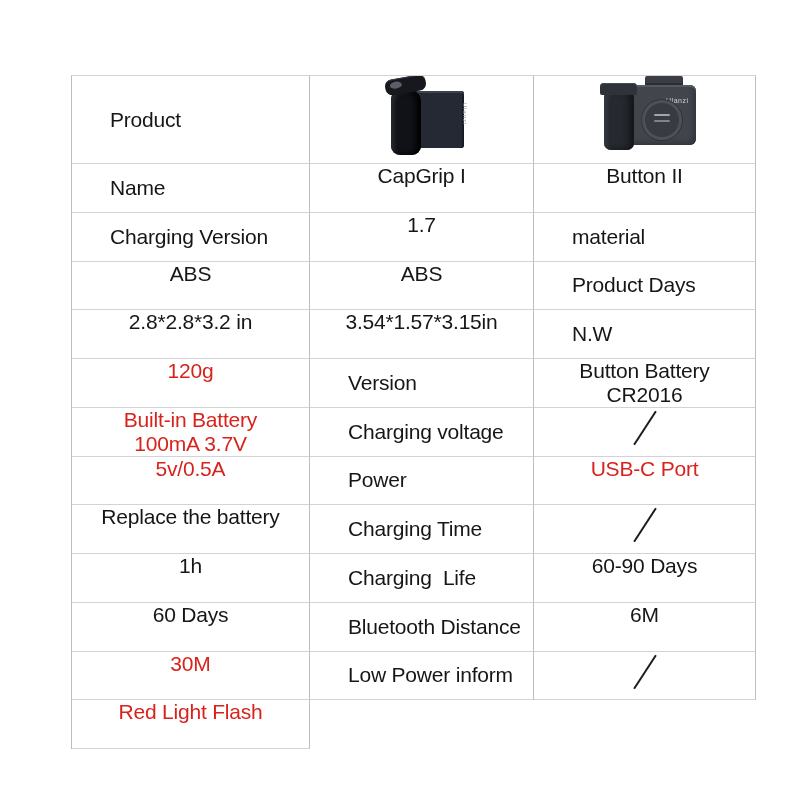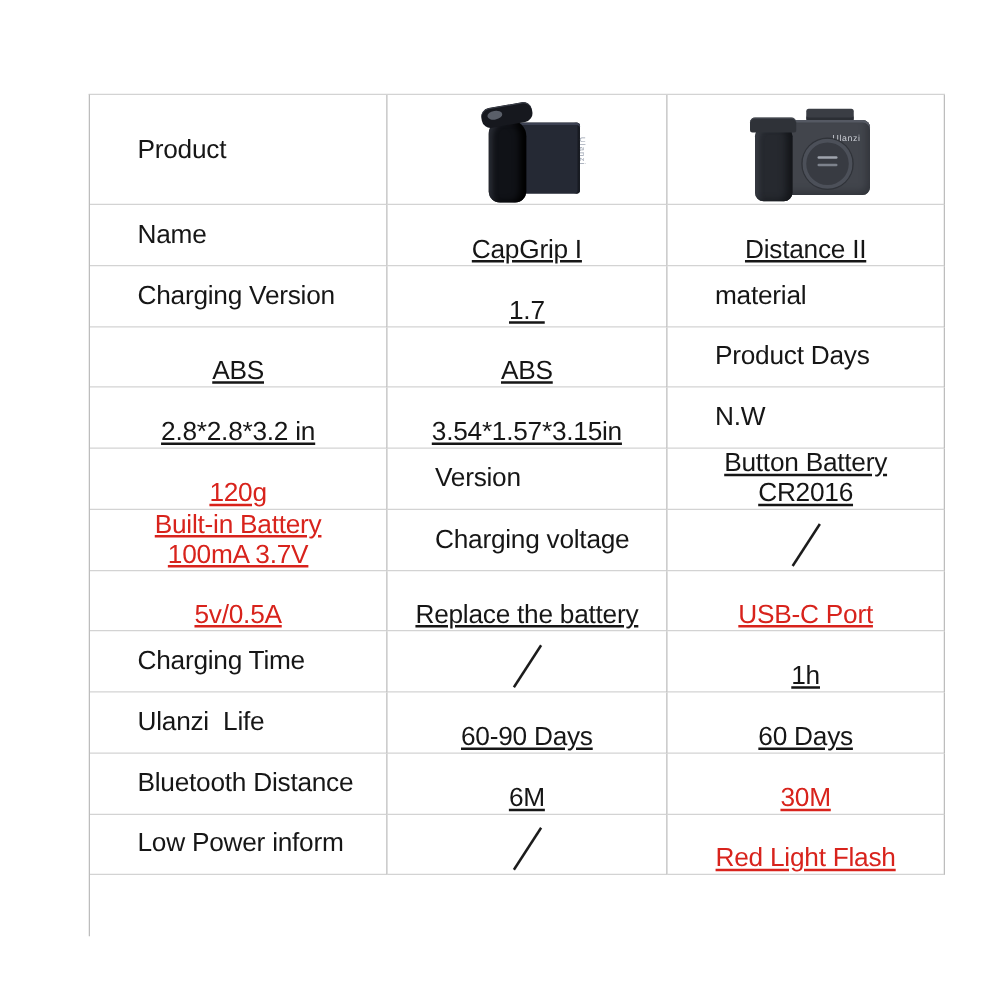--- a/index.html
+++ b/index.html
@@ -31,21 +31,21 @@
     border-right:1px solid var(--border-v);
     border-bottom:1px solid var(--border-h);
     display:flex;align-items:center;
     font-size:21px;line-height:24px;
     letter-spacing:-0.2px;
     box-sizing:border-box;
     overflow:hidden;
   }
   .label-cell{justify-content:flex-start;padding-left:38px;}
   .label-cell span{white-space:pre-wrap;}
-  .value-cell{justify-content:flex-end;text-align:center;flex-direction:column;text-decoration:underline;}
+  .value-cell{justify-content:flex-start;text-align:center;flex-direction:column;}
   .red{color:var(--red);}
 
   .slash-line{
     width:0;height:40px;
     border-left:2px solid #1c1c1c;
     transform:rotate(33deg);
   }
 
   
   .cg1{position:relative;width:98px;height:80px;}
@@ -138,21 +138,21 @@
       </div>
     </div>
 
     <div class="cell label-cell">
         <span>Name</span>
       </div>
     <div class="cell value-cell">
         <span>CapGrip I</span>
       </div>
     <div class="cell value-cell">
-        <span>Distance II</span>
+        <span>Button II</span>
       </div>
 
     <div class="cell label-cell">
         <span>Charging Version</span>
       </div>
     <div class="cell value-cell">
         <span>1.7</span>
       </div>
 
     <div class="cell label-cell">
@@ -197,39 +197,42 @@
     <div class="cell label-cell">
         <span>Charging voltage</span>
       </div>
     <div class="cell value-cell">
         <div class="slash-line"></div>
       </div>
     <div class="cell value-cell red">
         <span>5v/0.5A</span>
       </div>
 
+    <div class="cell label-cell">
+        <span>Power</span>
+      </div>
+    <div class="cell value-cell red">
+        <span>USB-C Port</span>
+      </div>
     <div class="cell value-cell">
         <span>Replace the battery</span>
       </div>
-    <div class="cell value-cell red">
-        <span>USB-C Port</span>
-      </div>
 
     <div class="cell label-cell">
         <span>Charging Time</span>
       </div>
     <div class="cell value-cell">
         <div class="slash-line"></div>
       </div>
     <div class="cell value-cell">
         <span>1h</span>
       </div>
 
     <div class="cell label-cell">
-        <span>Ulanzi  Life</span>
+        <span>Charging  Life</span>
       </div>
     <div class="cell value-cell">
         <span>60-90 Days</span>
       </div>
     <div class="cell value-cell">
         <span>60 Days</span>
       </div>
 
     <div class="cell label-cell">
         <span>Bluetooth Distance</span>

